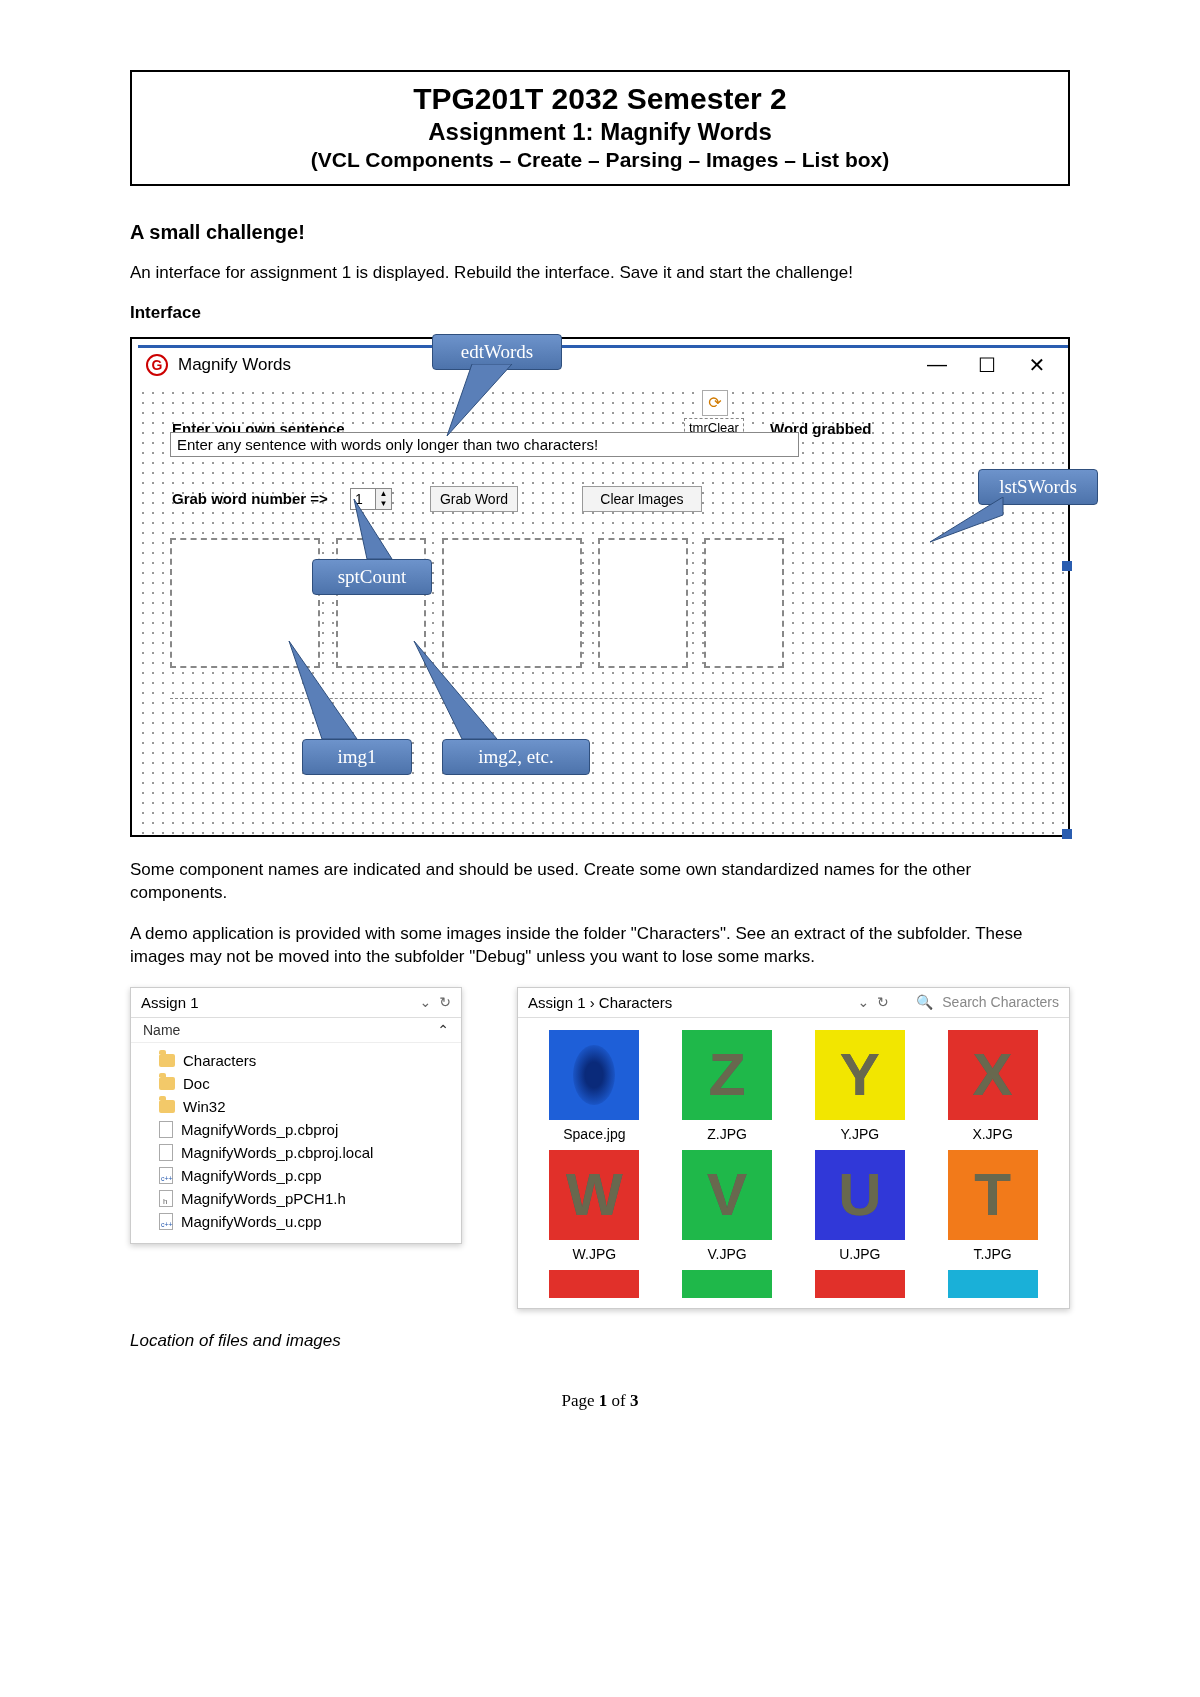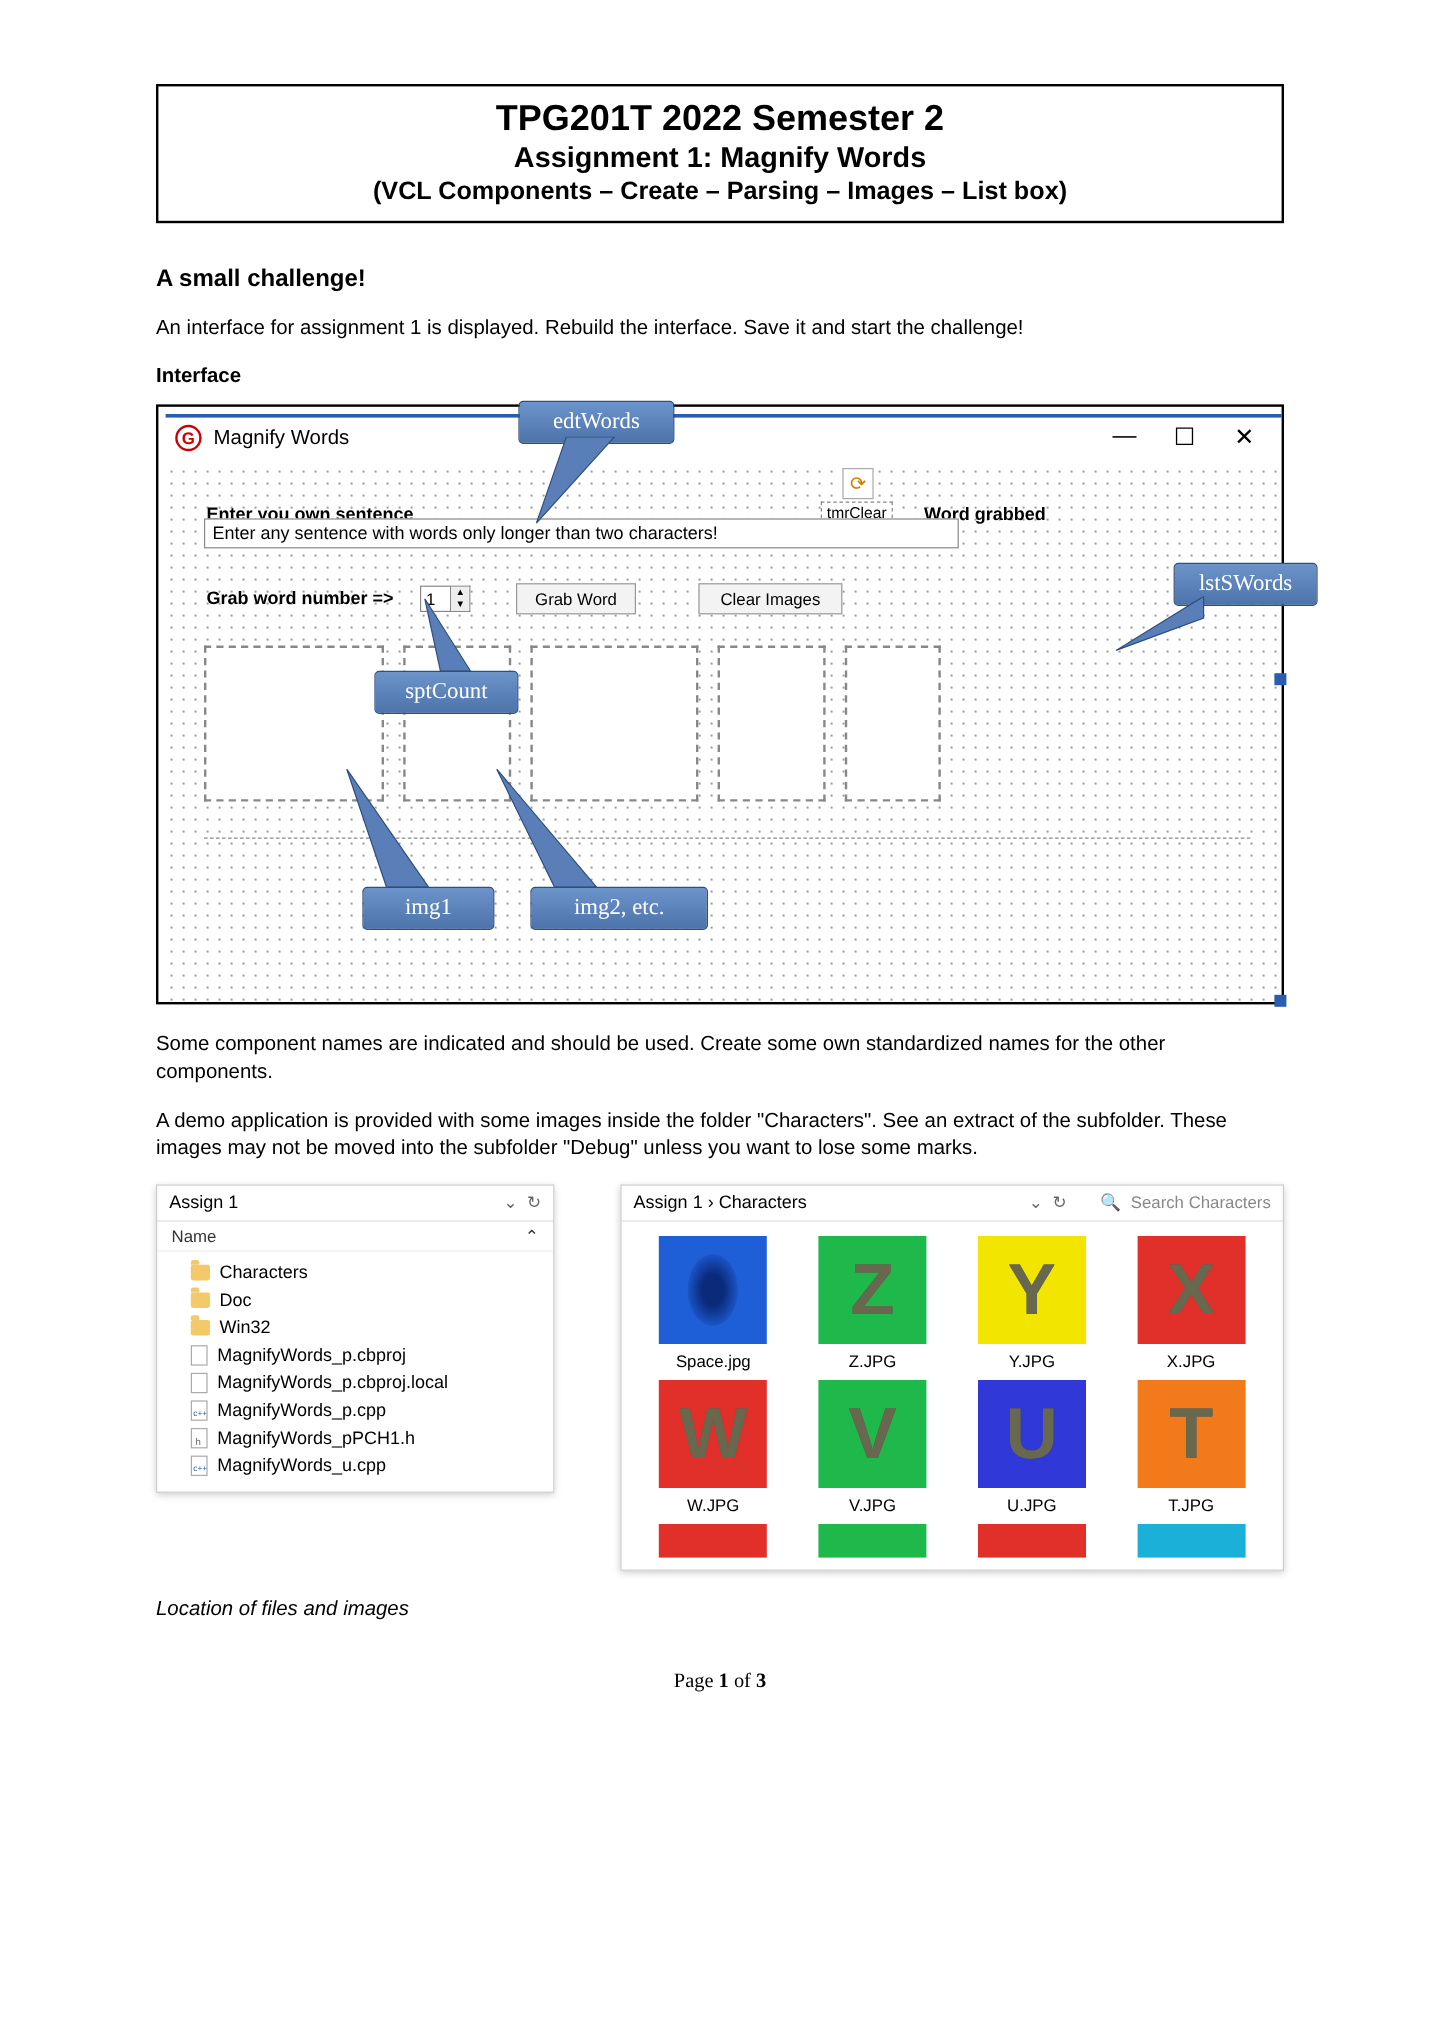--- a/index.html
+++ b/index.html
@@ -58,21 +58,21 @@
 .thumb { width: 90px; height: 90px; display: flex; align-items: center; justify-content: center; font-family: Arial, sans-serif; font-weight: bold; font-size: 60px; color: #68684e; }
 .thumb-label { font-size: 14px; }
 .letter { text-shadow: 0 0 0 #555; position: relative; }
 
 .pagenum { text-align: center; font-family: 'Times New Roman', serif; font-size: 17px; margin-top: 40px; }
 </style>
 </head>
 <body>
 
 <div class="title-box">
-  <div class="title-main">TPG201T 2022 Semester 2</div>
+  <div class="title-main">TPG201T 2032 Semester 2</div>
   <div class="title-sub">Assignment 1: Magnify Words</div>
   <div class="title-sub2">(VCL Components – Create – Parsing – Images – List box)</div>
 </div>
 
 <h2 class="section">A small challenge!</h2>
 <p class="body">An interface for assignment 1 is displayed. Rebuild the interface. Save it and start the challenge!</p>
 <h3 class="subhead">Interface</h3>
 
 <div class="designer-wrap">
   <div class="form-window">
@@ -92,21 +92,21 @@
       <div class="lbl" style="left:632px; top:32px;">Word grabbed</div>
       <div class="edit" style="left:32px; top:44px; width:629px;">Enter any sentence with words only longer than two characters!</div>
       <div class="lbl" style="left:34px; top:102px; font-style:normal;">Grab word number =&gt;</div>
       <div class="spin" style="left:212px; top:100px;">
         <input value="1" style="">
         <div class="arrows">
             <span>▲</span>
             <span>▼</span>
           </div>
       </div>
-      <div class="btn" style="left:292px; top:98px; width:100px;">Grab Word</div>
+      <div class="btn" style="left:292px; top:98px; width:88px;">Grab Word</div>
       <div class="btn" style="left:444px; top:98px; width:120px;">Clear Images</div>
       <div class="imgslot" style="left:32px; top:150px; width:150px; height:130px;"></div>
       <div class="imgslot" style="left:198px; top:150px; width:90px; height:130px;"></div>
       <div class="imgslot" style="left:304px; top:150px; width:140px; height:130px;"></div>
       <div class="imgslot" style="left:460px; top:150px; width:90px; height:130px;"></div>
       <div class="imgslot" style="left:566px; top:150px; width:80px; height:130px;"></div>
       <div style="position:absolute; left:32px; top:310px; right:26px; border-top:1px dashed #888;"></div>
     </div>
   </div>
 

